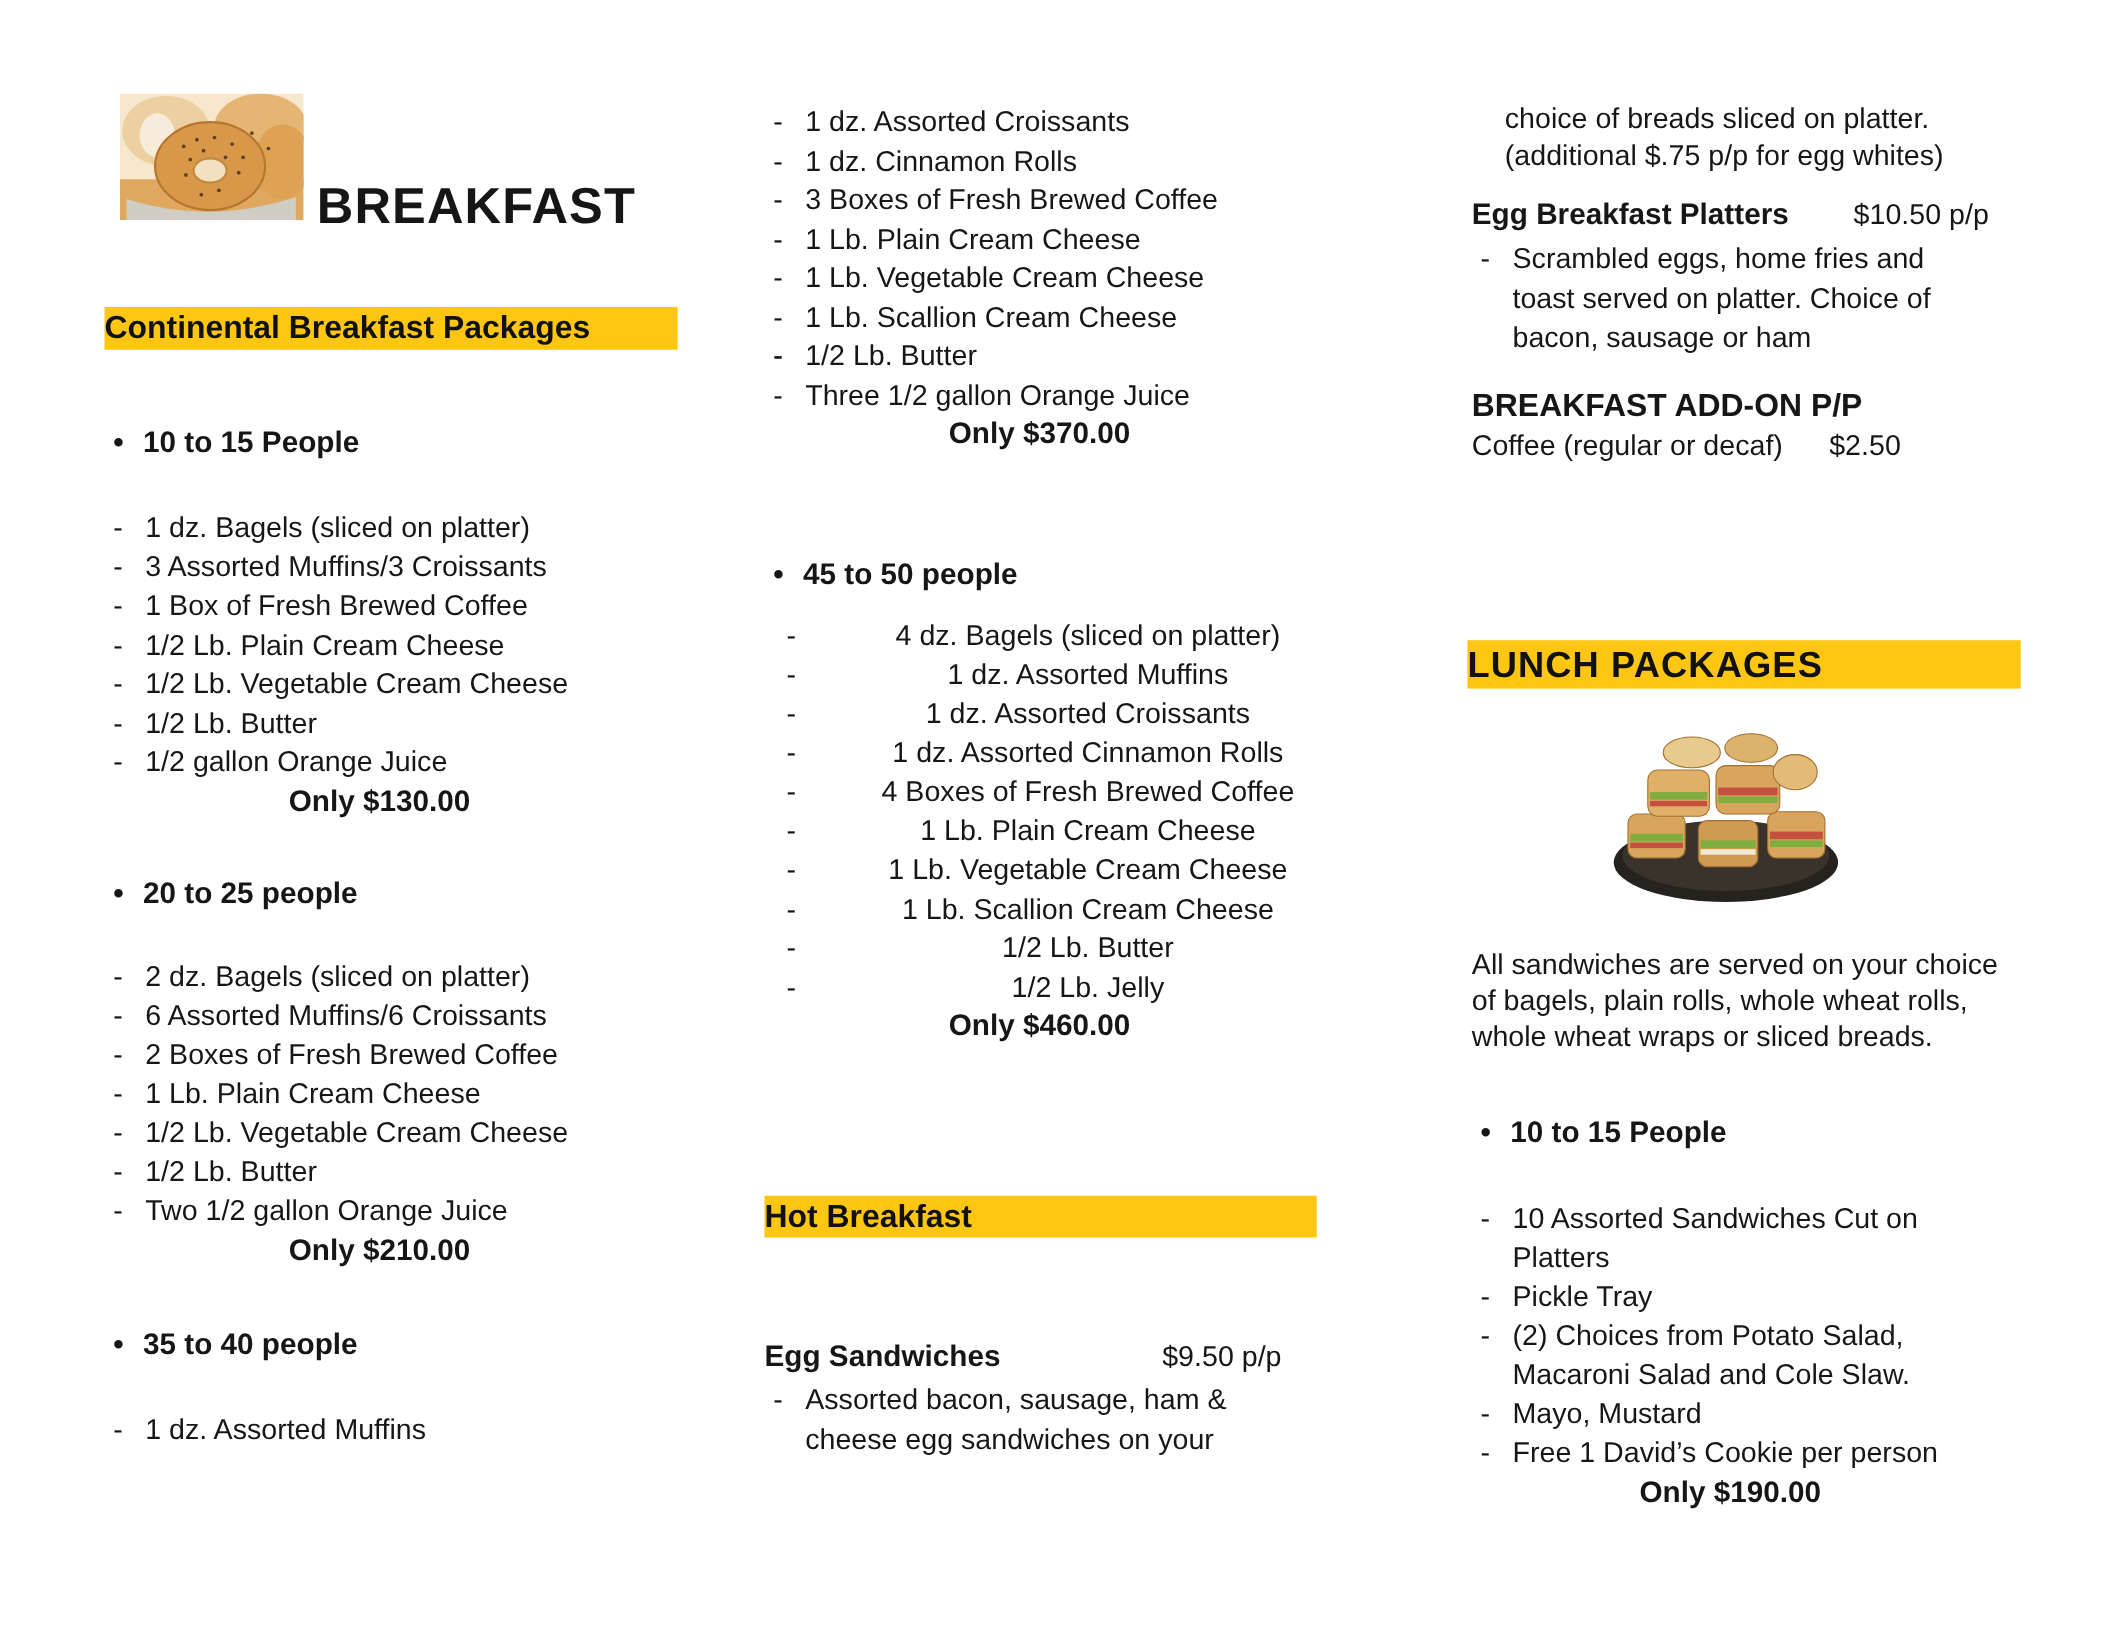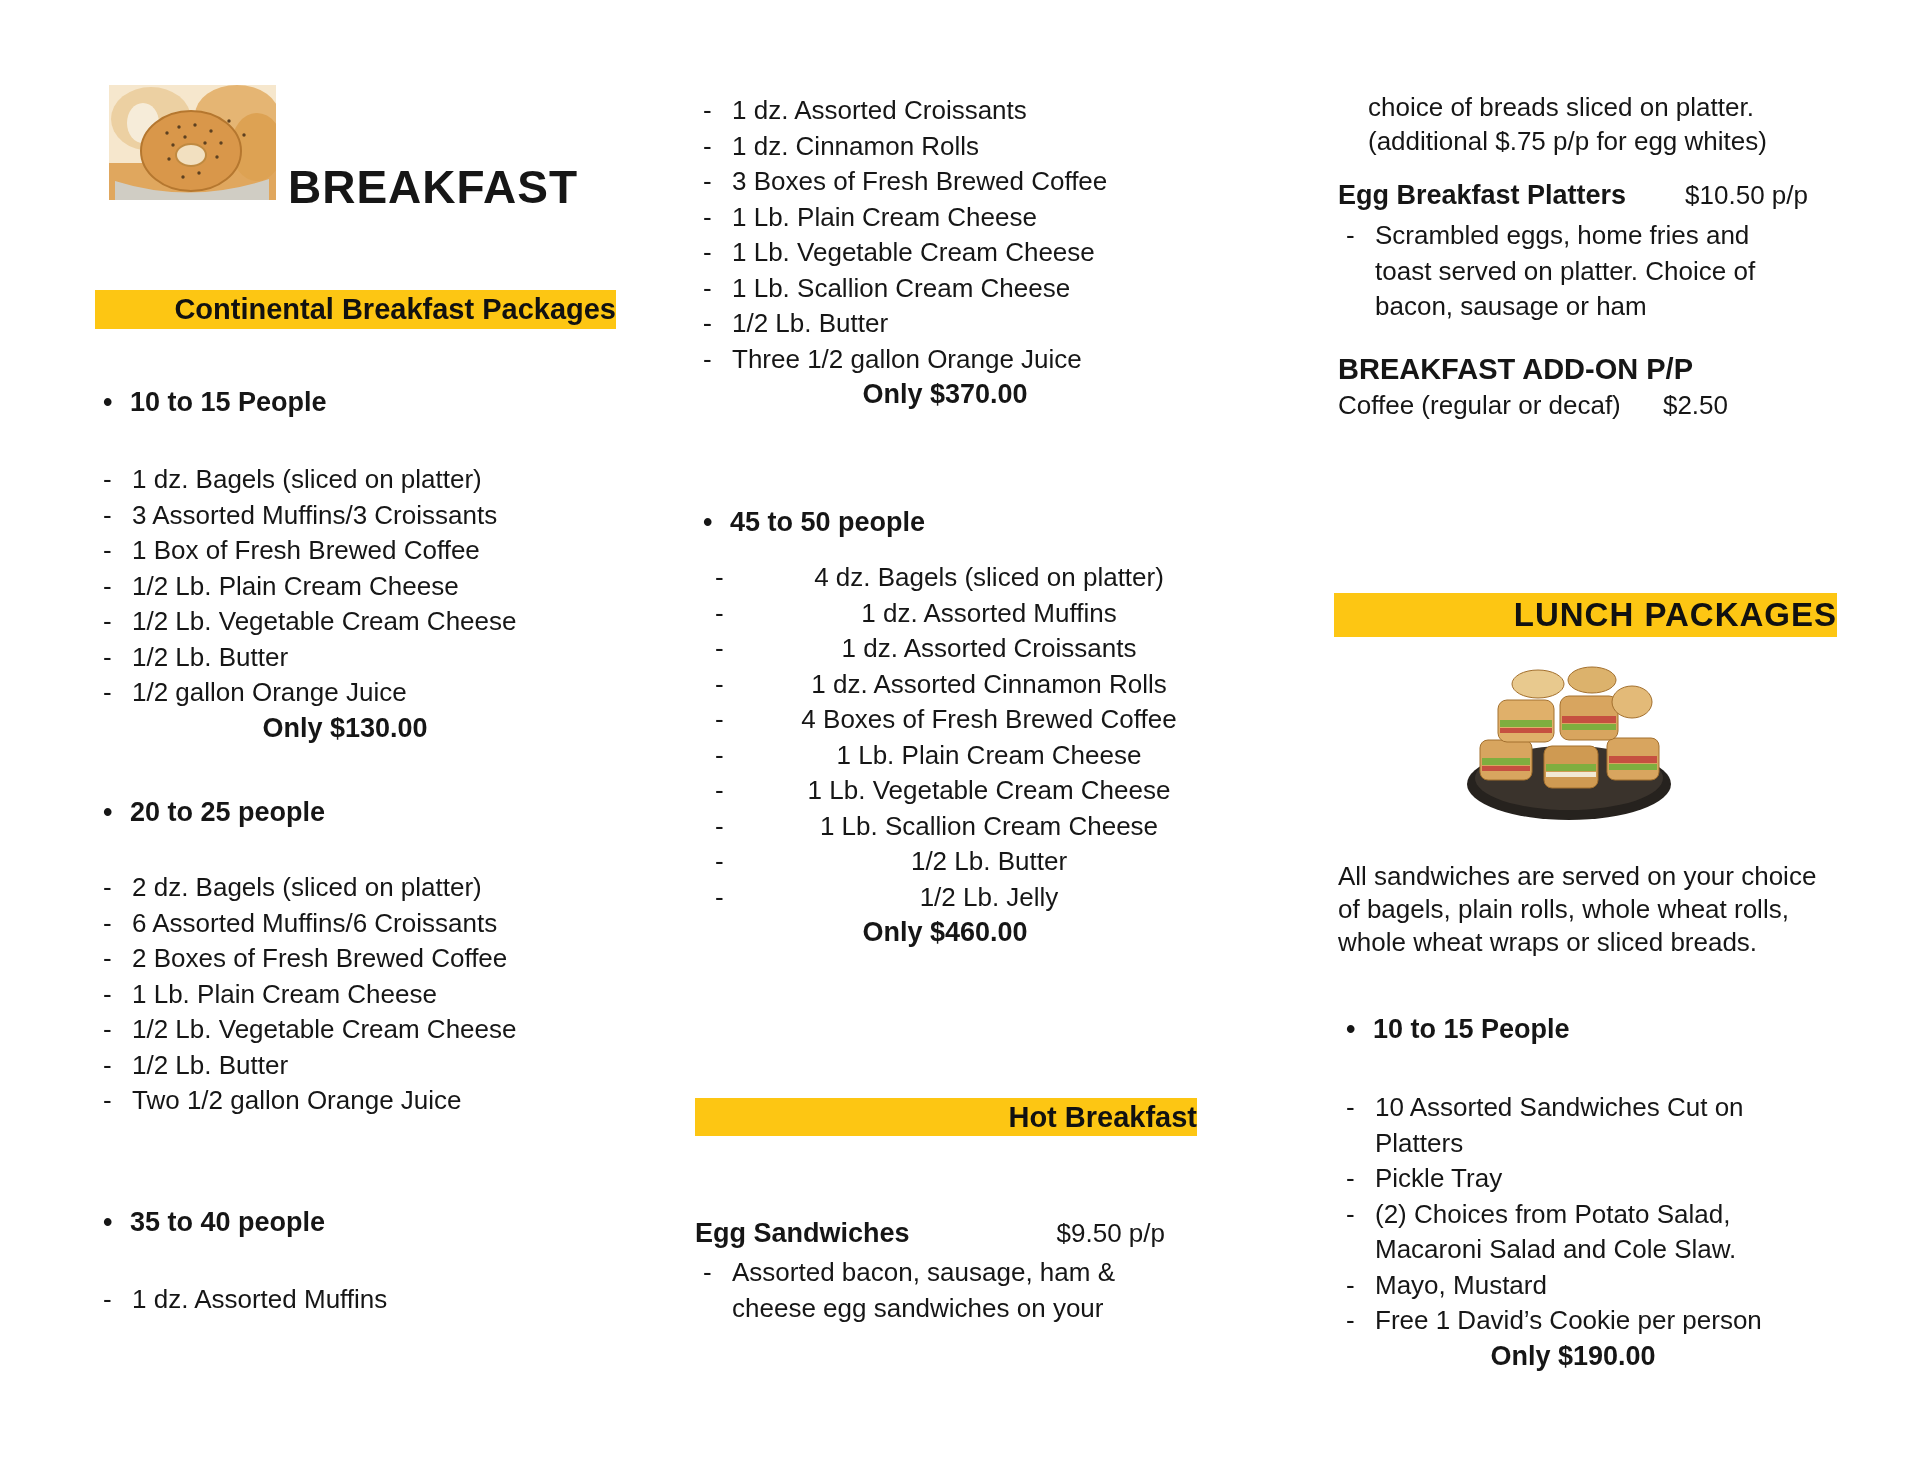--- a/index.html
+++ b/index.html
@@ -6,21 +6,21 @@
   * { box-sizing: border-box; }
   html,body { margin:0; padding:0; }
   body {
     width:1920px; height:1484px; background:#ffffff; position:relative;
     font-family:"Liberation Sans", sans-serif; color:var(--ink);
     overflow:hidden;
   }
   .abs { position:absolute; }
 
   .banner {
-    background:var(--yellow); font-weight:bold; text-align:right; color:#111;margin-top:11px;
+    background:var(--yellow); font-weight:bold; text-align:left; color:#111;
   }
   #banner-continental { left:95px; top:279px; width:521px; height:39px; font-size:29px; line-height:39px; }
   #banner-hot         { left:695px; top:1087px; width:502px; height:38px; font-size:29px; line-height:38px; }
   #banner-lunch       { left:1334px; top:582px; width:503px; height:44px; font-size:33px; line-height:44px; letter-spacing:1px; }
 
   #photo-bagels   { left:109px; top:85px; width:167px; height:115px; }
   #title-breakfast{ left:288px; top:160px; font-size:46px; font-weight:bold; letter-spacing:1px; }
   #photo-sandwich { left:1452px; top:662px; width:235px; height:162px; }
 
   .bullet-header {
@@ -127,20 +127,21 @@
   <ul class="dash-list">
 
   <li>2 dz. Bagels (sliced on platter)</li>
       <li>6 Assorted Muffins/6 Croissants</li>
       <li>2 Boxes of Fresh Brewed Coffee</li>
       <li>1 Lb. Plain Cream Cheese</li>
       <li>1/2 Lb. Vegetable Cream Cheese</li>
       <li>1/2 Lb. Butter</li>
       <li>Two 1/2 gallon Orange Juice</li>
     </ul>
+  <div class="price w500">Only $210.00</div>
 </div>
 
 <div id="col1-pkg3" class="abs">
   <div class="bullet-header">35 to 40 people</div>
   <ul class="dash-list">
 
       <li>1 dz. Assorted Muffins</li>
     </ul>
 </div>
 

